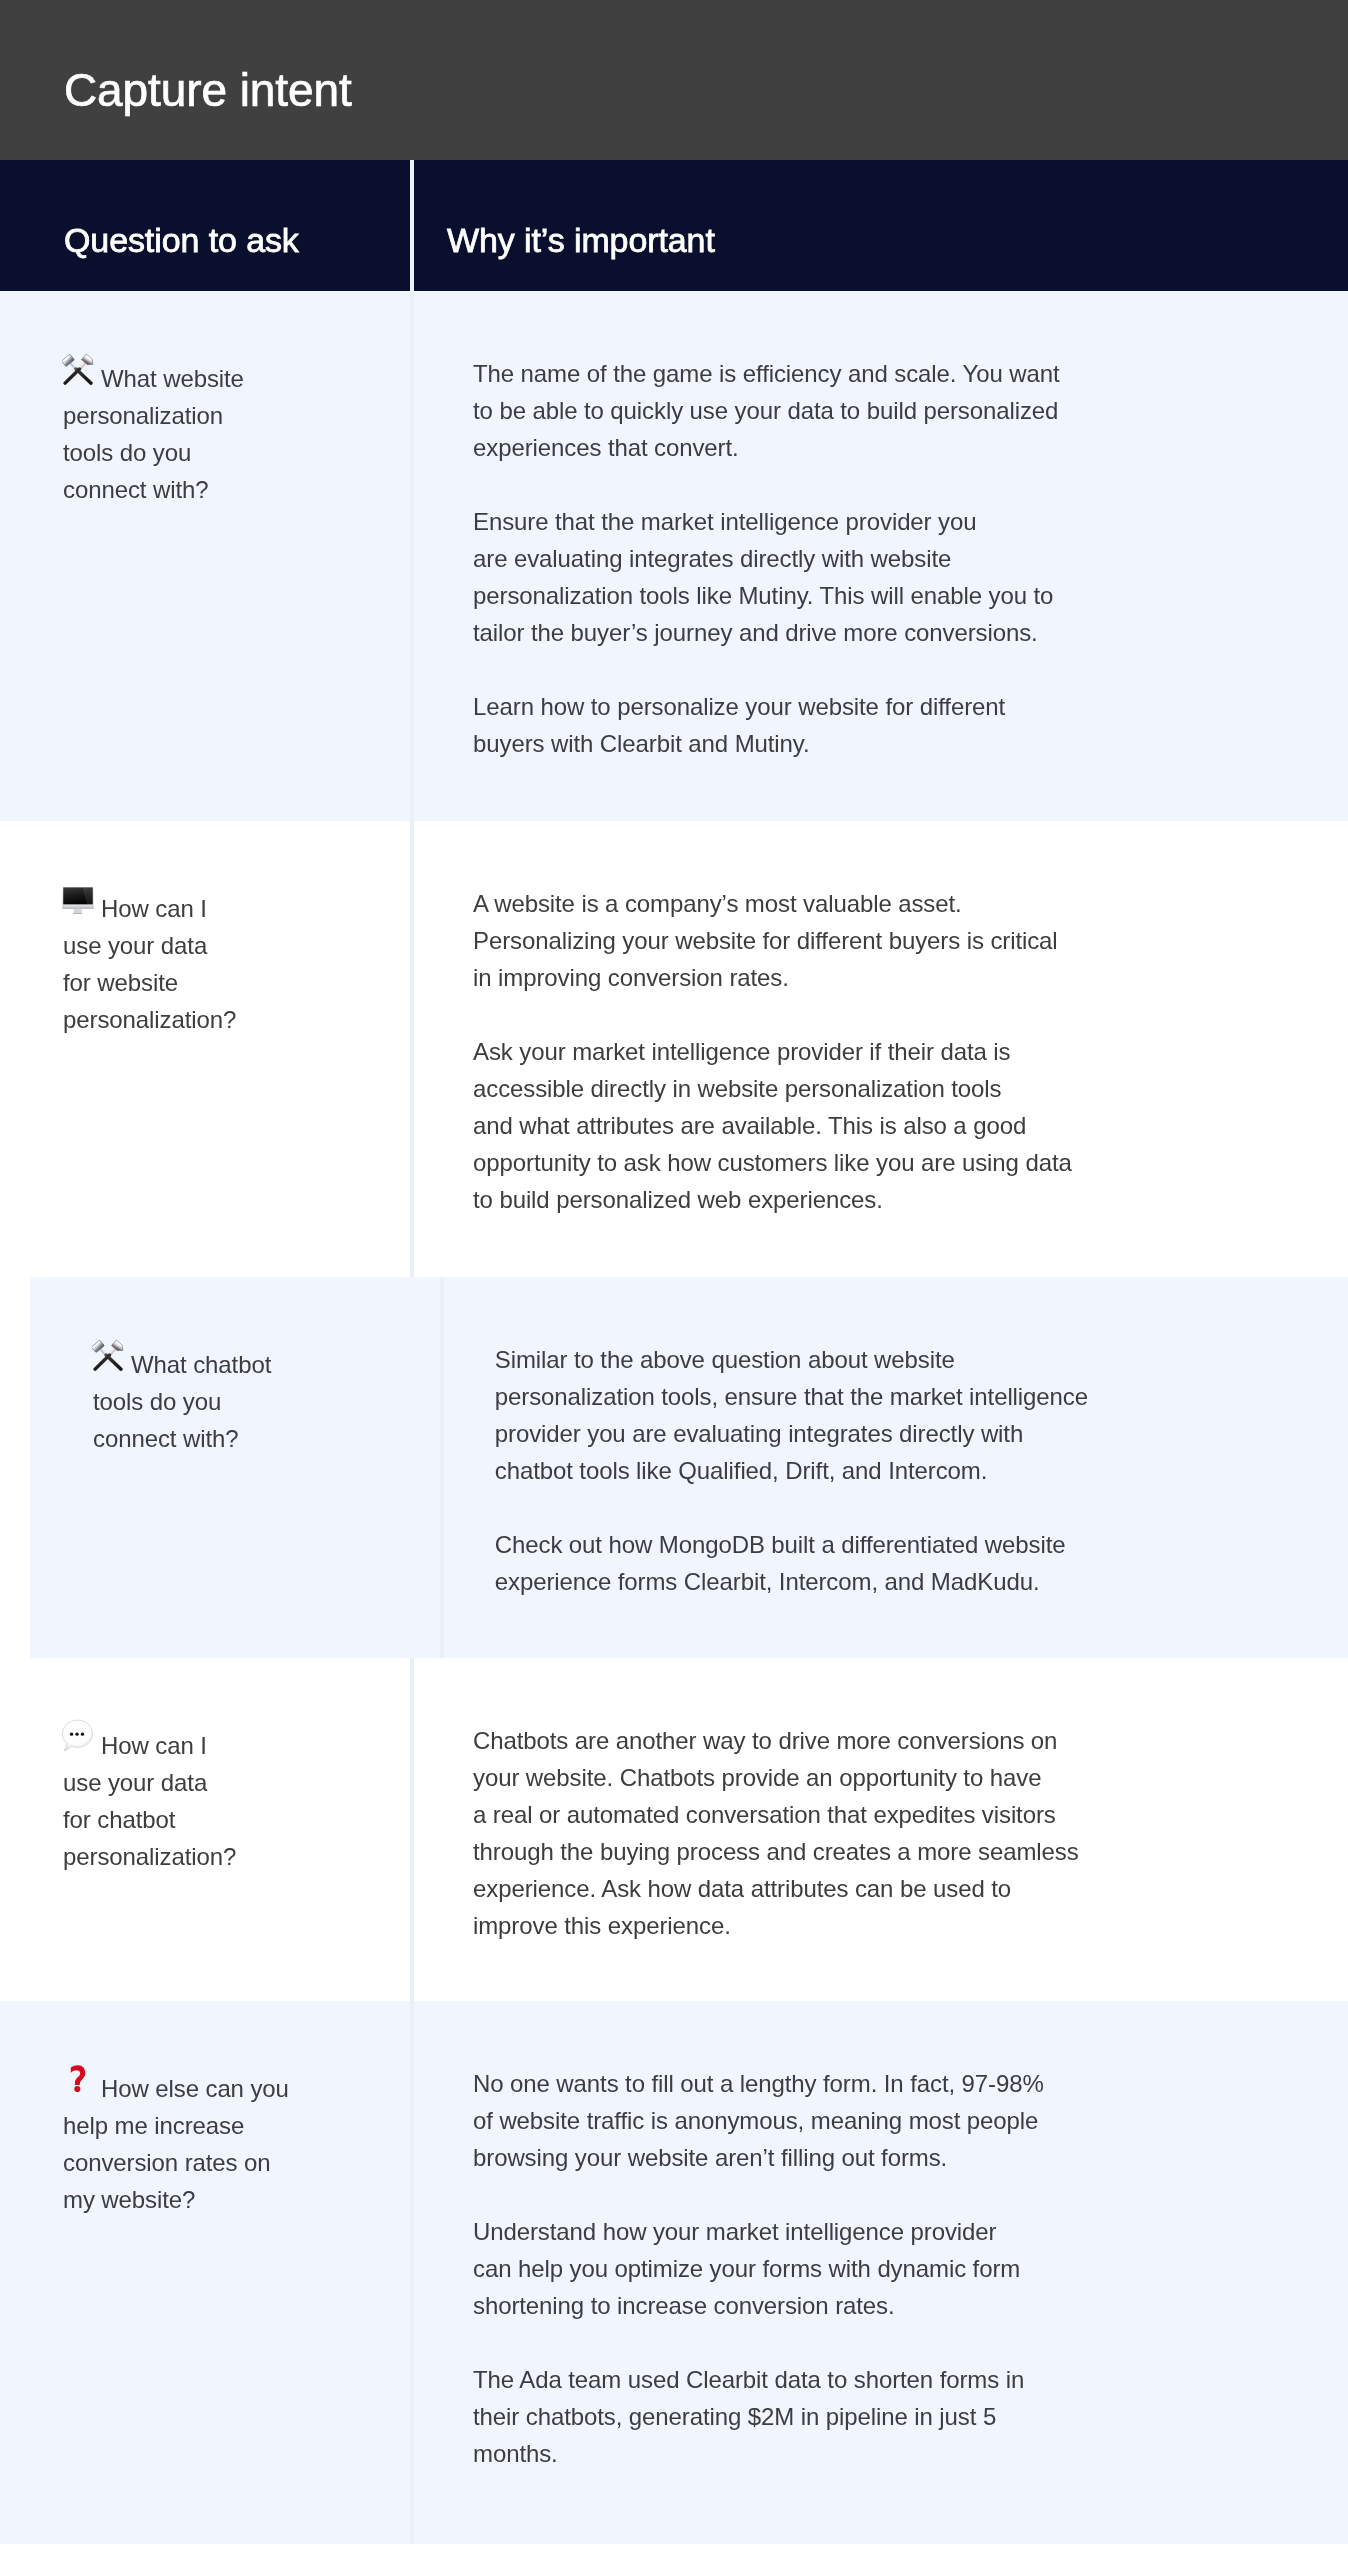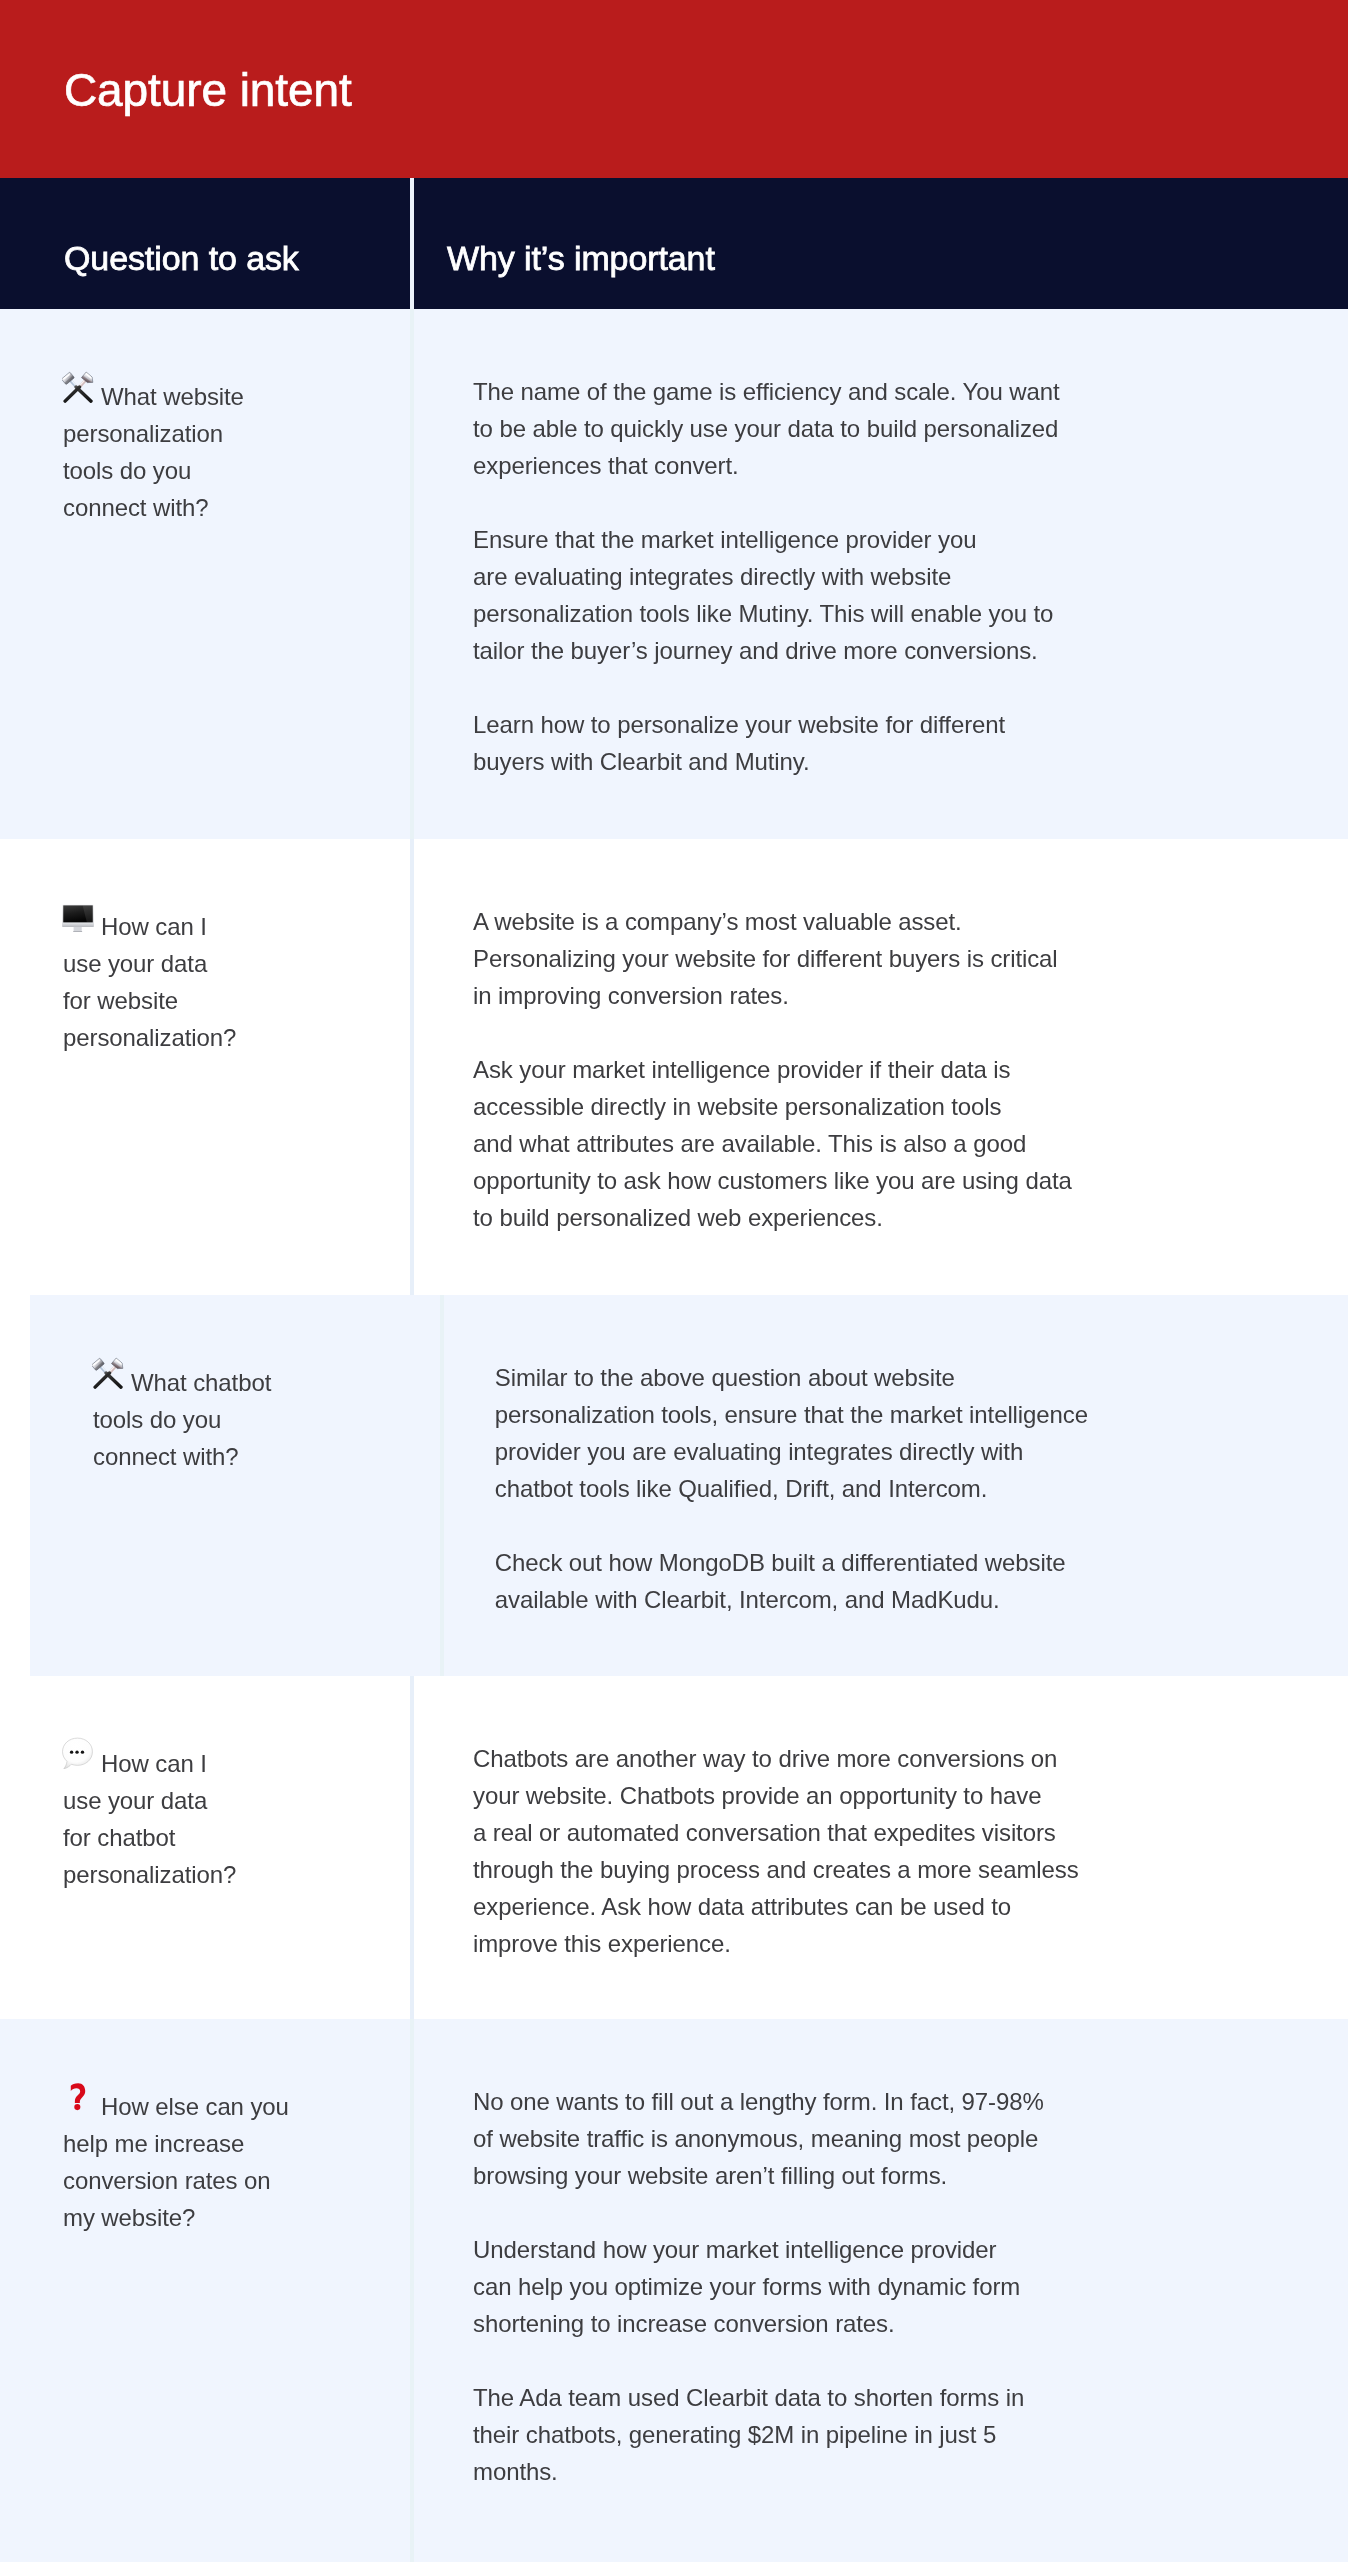--- a/index.html
+++ b/index.html
@@ -2,21 +2,21 @@
 <html style="font-size:12px"><head>
 <meta charset="utf-8">
 <style>
   html,body{margin:0;padding:0;}
   body{width:1349px;background:#ffffff;
        font-family:"Liberation Sans","DejaVu Sans",sans-serif;
        -webkit-font-smoothing:antialiased;}
   #page{width:1349px;position:relative;overflow:hidden;}
 
   
-  .banner{height:178px;background:#b91c1c;position:relative;}
+  .banner{height:160px;background:#404040;position:relative;}
   .banner-title{position:absolute;left:64px;top:67px;will-change:opacity;
         font-size:46px;line-height:46px;color:#ffffff;font-weight:400;
         -webkit-text-stroke:0.7px #ffffff;letter-spacing:-0.1px;}
 
   
   .thead{position:relative;height:131px;background:#0A0F2E;}
   .thead .divider{position:absolute;left:410px;top:0;width:3.7px;height:157px;background:#EDF3FC;}
   .th{position:absolute;top:62px;will-change:opacity;font-size:34px;line-height:37px;color:#ffffff;font-weight:400;-webkit-text-stroke:0.8px #ffffff;letter-spacing:-0.1px;}
   .th.c1{left:64px;}
   .th.c2{left:447px;}
@@ -225,21 +225,21 @@
           <div class="pad-top"></div>
           <div class="para">
             <div class="ln">Similar to the above question about website</div>
             <div class="ln">personalization tools, ensure that the market intelligence</div>
             <div class="ln">provider you are evaluating integrates directly with</div>
             <div class="ln">chatbot tools like Qualified, Drift, and Intercom.</div>
           </div>
           <div class="gap"></div>
           <div class="para">
             <div class="ln">Check out how MongoDB built a differentiated website</div>
-            <div class="ln">available with Clearbit, Intercom, and MadKudu.</div>
+            <div class="ln">experience forms Clearbit, Intercom, and MadKudu.</div>
           </div>
         </div>
       </div>
       <div class="row r3 plain">
         <div class="vline"></div>
         <div class="cq">
           <div class="pad-top"></div>
           <div class="ln"><span class="ico" style="top:-3.4px"><svg viewBox="0 0 43 43" aria-hidden="true">
                 <defs>
                   <radialGradient id="sbF" cx="0.44" cy="0.28" r="0.86">

